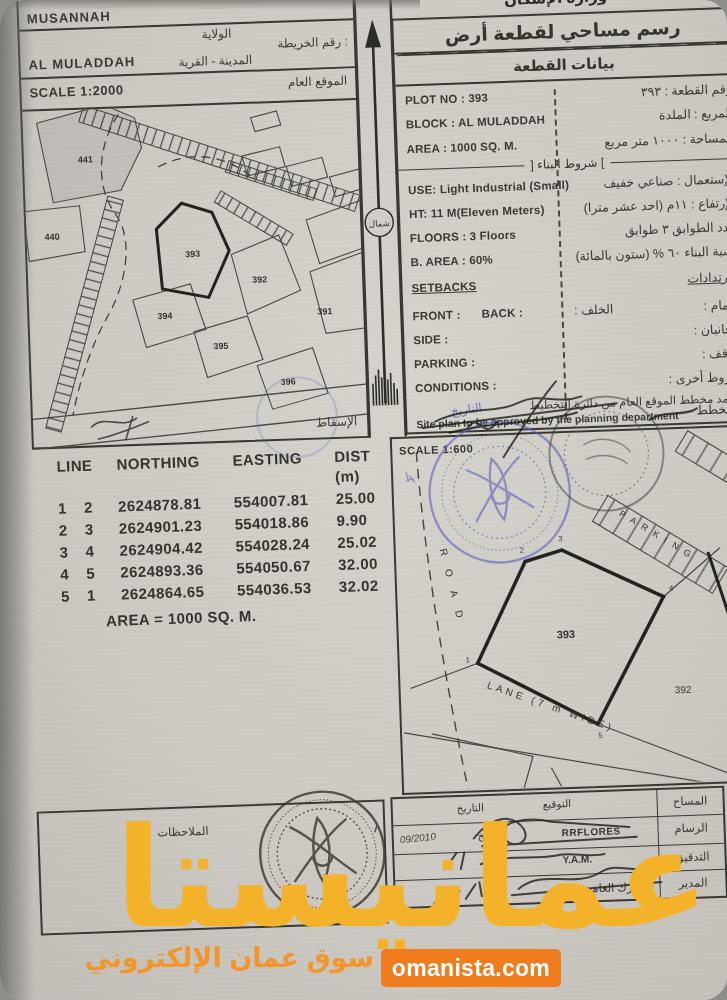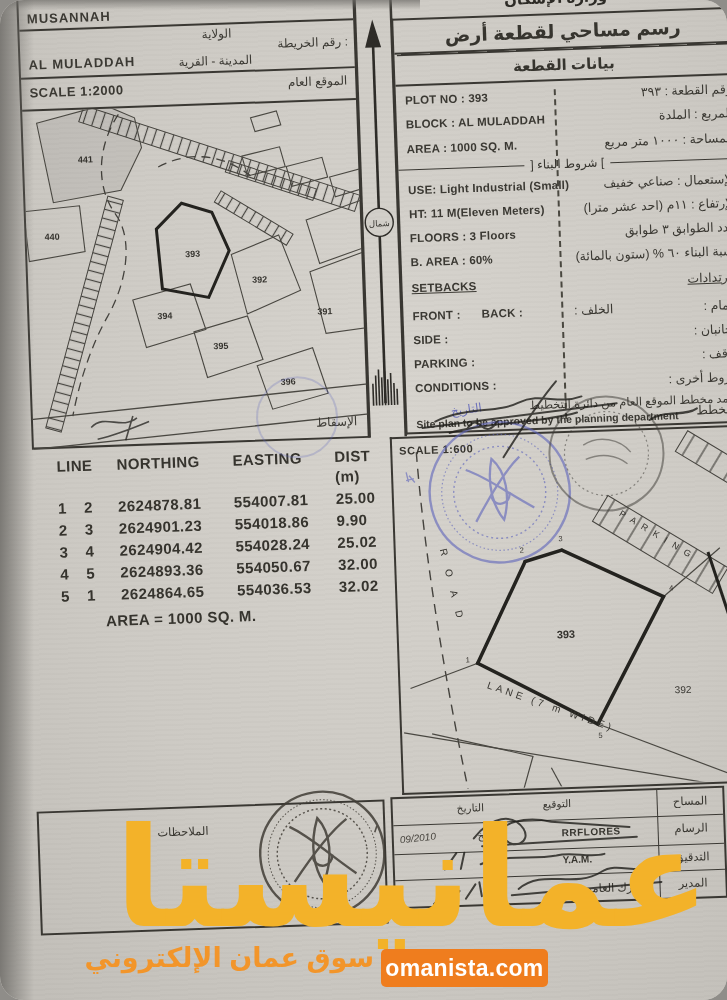--- a/index.html
+++ b/index.html
@@ -75,21 +75,21 @@
   
   .shadow-left{position:absolute;left:0;top:0;width:34px;height:100%;z-index:8;
       background:linear-gradient(90deg,rgba(110,108,104,.85),rgba(110,108,104,0));}
   .shadow-top{position:absolute;left:0;top:0;width:420px;height:10px;z-index:8;
       background:linear-gradient(rgba(110,108,104,.7),rgba(110,108,104,0));}
   .wm-big{position:absolute;left:130px;top:806px;width:580px;z-index:20;
       font-size:138px;line-height:1.05;font-weight:bold;text-align:center;
       color:#f3b229;direction:rtl;white-space:nowrap;}
   .wm-tag{position:absolute;left:156px;top:942px;width:218px;z-index:21;
       font-size:27px;font-weight:bold;color:#f2952a;text-align:center;direction:rtl;white-space:nowrap;}
-  .wm-btn{position:absolute;left:381px;top:949px;width:167px;height:38px;z-index:21;
+  .wm-btn{position:absolute;left:381px;top:949px;width:180px;height:38px;z-index:21;
       background:#ef7d1e;border-radius:5px;display:flex;align-items:center;justify-content:center;
       color:#ffffff;font-size:23px;font-weight:bold;letter-spacing:.3px;}
   svg text{fill:#35332e;}
 </style>
 </head>
 <body>
 
 <div class="photo">
  <div class="sheet">
   <div class="content">

